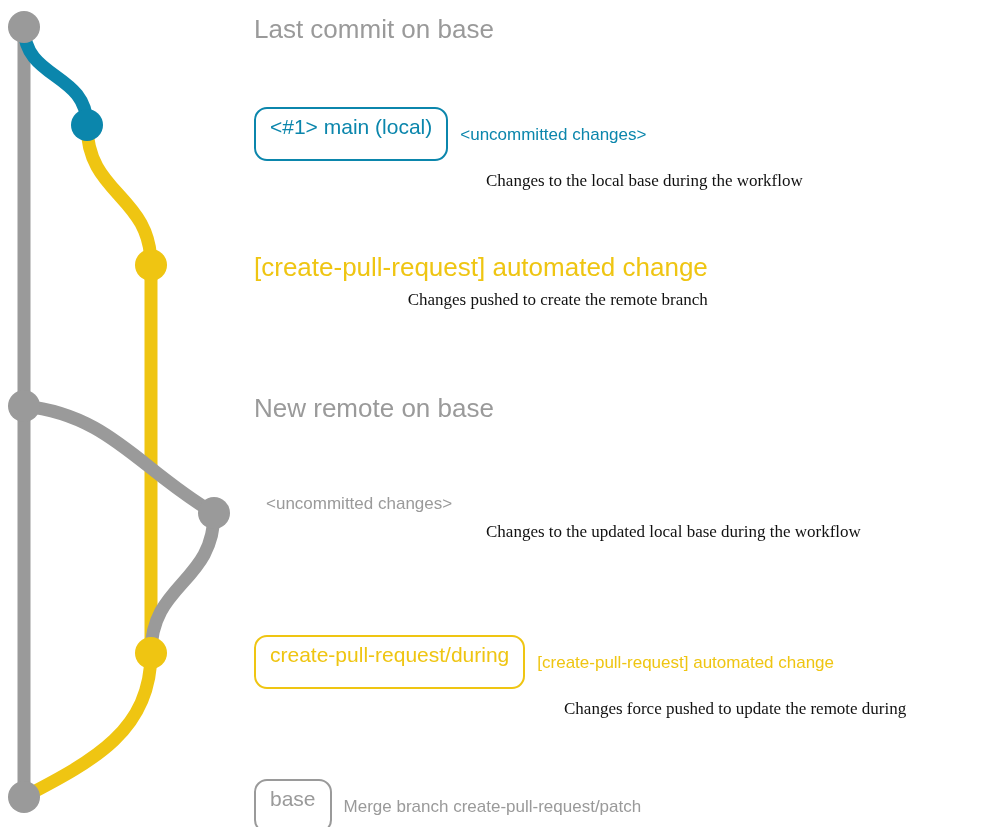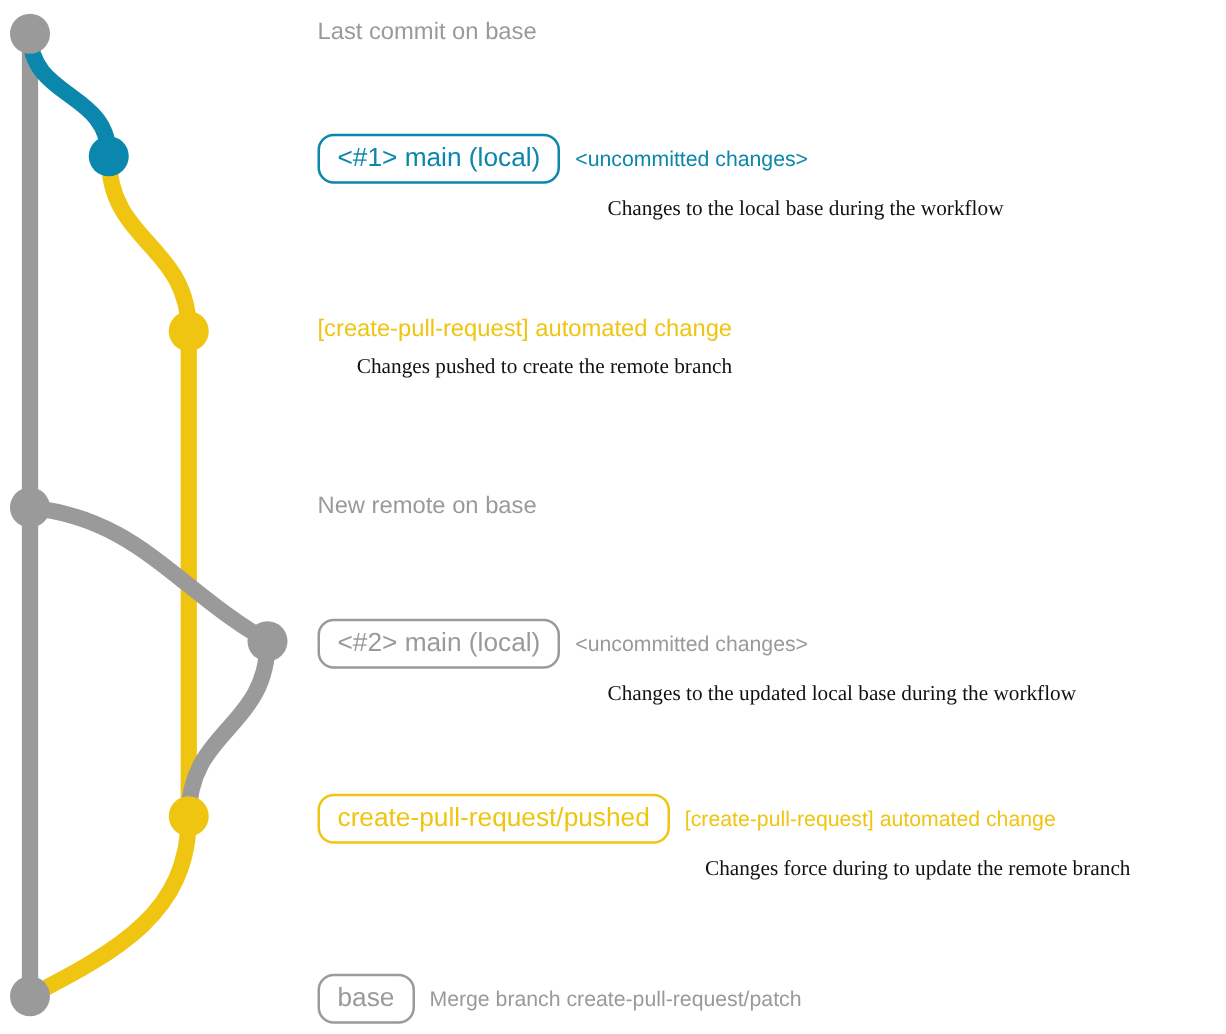--- a/index.html
+++ b/index.html
@@ -47,40 +47,40 @@
 
   .pill {
     display: inline-flex;
     align-items: center;
     justify-content: center;
     border: 2px solid #9a9a9a;
     border-radius: 13px;
     color: #9a9a9a;
     font-size: 21px;
     line-height: 1;
-    padding: 7px 14px 8px 14px;
+    padding: 7px 14px 22px 14px;
     box-sizing: border-box;
     background: #ffffff;
   }
   .pill.teal   { border-color: #0b86ac; color: #0b86ac; }
   .pill.gray   { border-color: #9a9a9a; color: #9a9a9a; }
   .pill.yellow { border-color: #efc512; color: #efc512; }
 
   .subject {
     font-size: 17px;
     line-height: 1;
     margin-left: 12px;
     white-space: nowrap;
   }
   .subject.teal   { color: #0b86ac; }
   .subject.gray   { color: #9a9a9a; }
   .subject.yellow { color: #efc512; }
 
   .headline {
-    font-size: 19px;
+    font-size: 26px;
     line-height: 1;
     white-space: nowrap;
   }
   .headline.gray   { color: #9a9a9a; }
   .headline.yellow { color: #efc512; }
 
   .desc {
     font-family: "Liberation Serif", serif;
     font-size: 17px;
     line-height: 1;
@@ -145,32 +145,31 @@
   </div>
 
   <div class="row" style="top:395px;">
     <div class="row-line">
       <span class="headline gray">New remote on base</span>
     </div>
   </div>
 
   <div class="row" style="top:495px;">
     <div class="row-line">
-      <span class="pill gray">&lt;#2&gt; main (local)</span>
       <span class="subject gray">&lt;uncommitted changes&gt;</span>
     </div>
     <div class="desc ind-c">Changes to the updated local base during the workflow</div>
   </div>
 
   <div class="row" style="top:635px;">
     <div class="row-line">
-      <span class="pill yellow">create-pull-request/pushed</span>
+      <span class="pill yellow">create-pull-request/during</span>
       <span class="subject yellow">[create-pull-request] automated change</span>
     </div>
-    <div class="desc ind-d">Changes force during to update the remote branch</div>
+    <div class="desc ind-d">Changes force pushed to update the remote during</div>
   </div>
 
   <div class="row" style="top:779px;">
     <div class="row-line">
       <span class="pill gray">base</span>
       <span class="subject gray">Merge branch create-pull-request/patch</span>
     </div>
   </div>
 
 </div>

